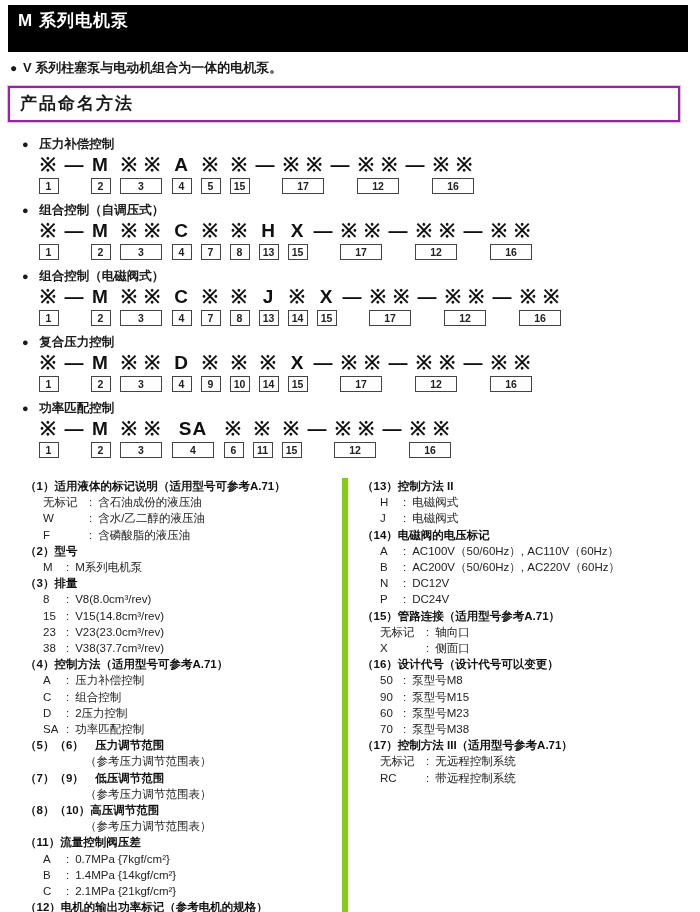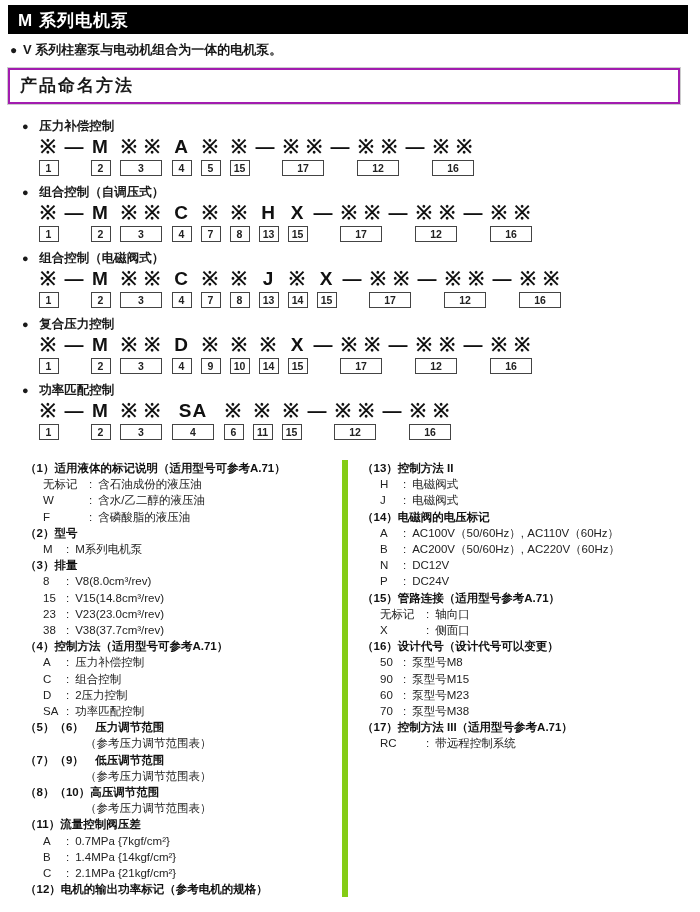--- a/index.html
+++ b/index.html
@@ -11,21 +11,21 @@
   }
   .page { position: relative; width: 700px; height: 912px; overflow: hidden; background: #fff; }
 
   
   .titlebar {
     margin: 5px 12px 0 8px;
     background: #000;
     color: #fff;
     font-size: 17px;
     font-weight: bold;
-    padding: 4px 10px 2px 10px;
+    padding: 4px 10px 20px 10px;
     letter-spacing: 1px;
   }
 
   
   .intro {
     margin: 7px 0 0 10px;
     font-size: 13px;
     font-weight: 700;
   }
   .intro .bullet { margin-right: 2px; font-size: 12px; }
@@ -676,20 +676,23 @@
         </div>
 
         <div class="line sub">
           <span class="lk">70</span><span class="lsep">:</span><span class="lt">泵型号M38</span>
         </div>
 
         <div class="line head">
           <span class="lt">（17）控制方法 III（适用型号参考A.71）</span>
         </div>
 
+        <div class="line subw">
+          <span class="lk">无标记</span><span class="lsep">:</span><span class="lt">无远程控制系统</span>
+        </div>
 
         <div class="line subw">
           <span class="lk">RC</span><span class="lsep">:</span><span class="lt">带远程控制系统</span>
         </div>
       </div>
   </div>
 
 </div>
 
 </body></html>

